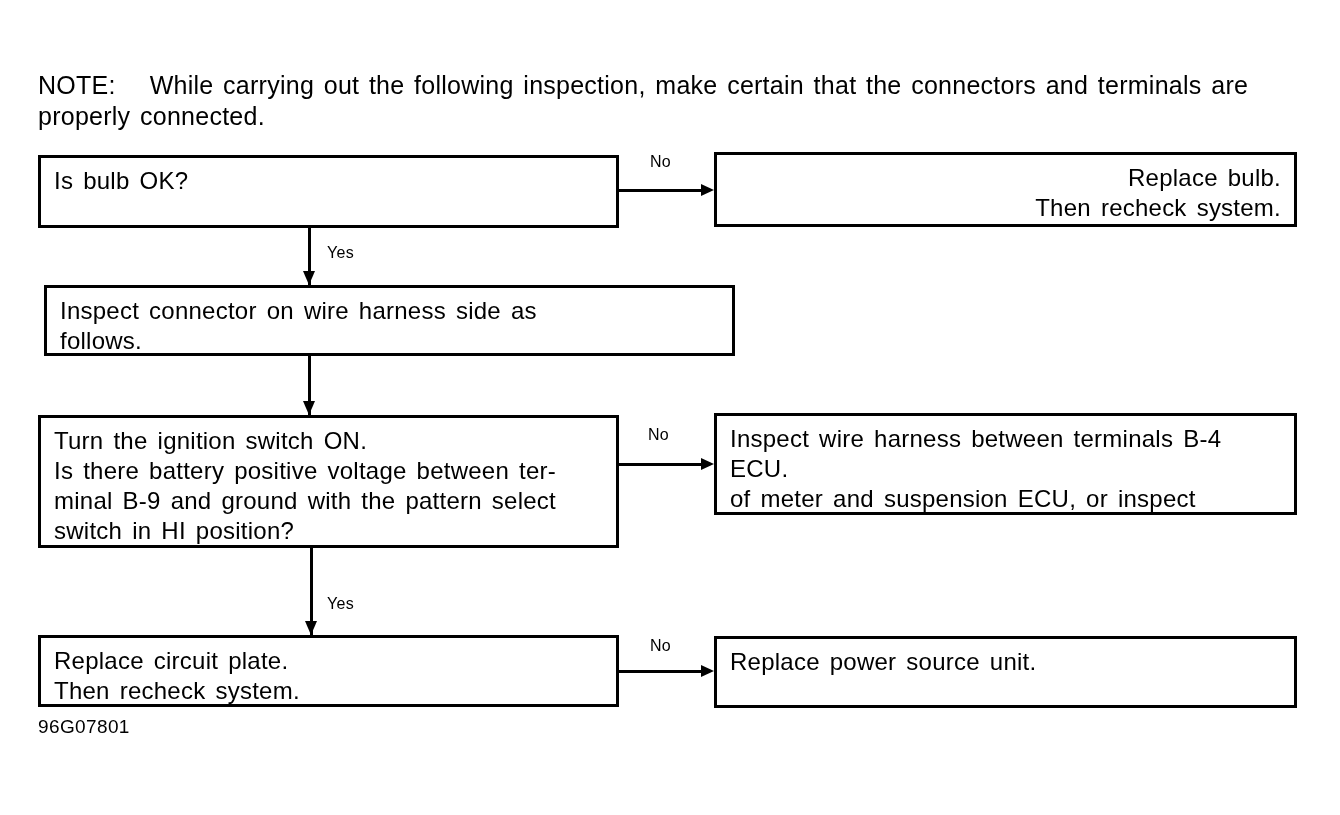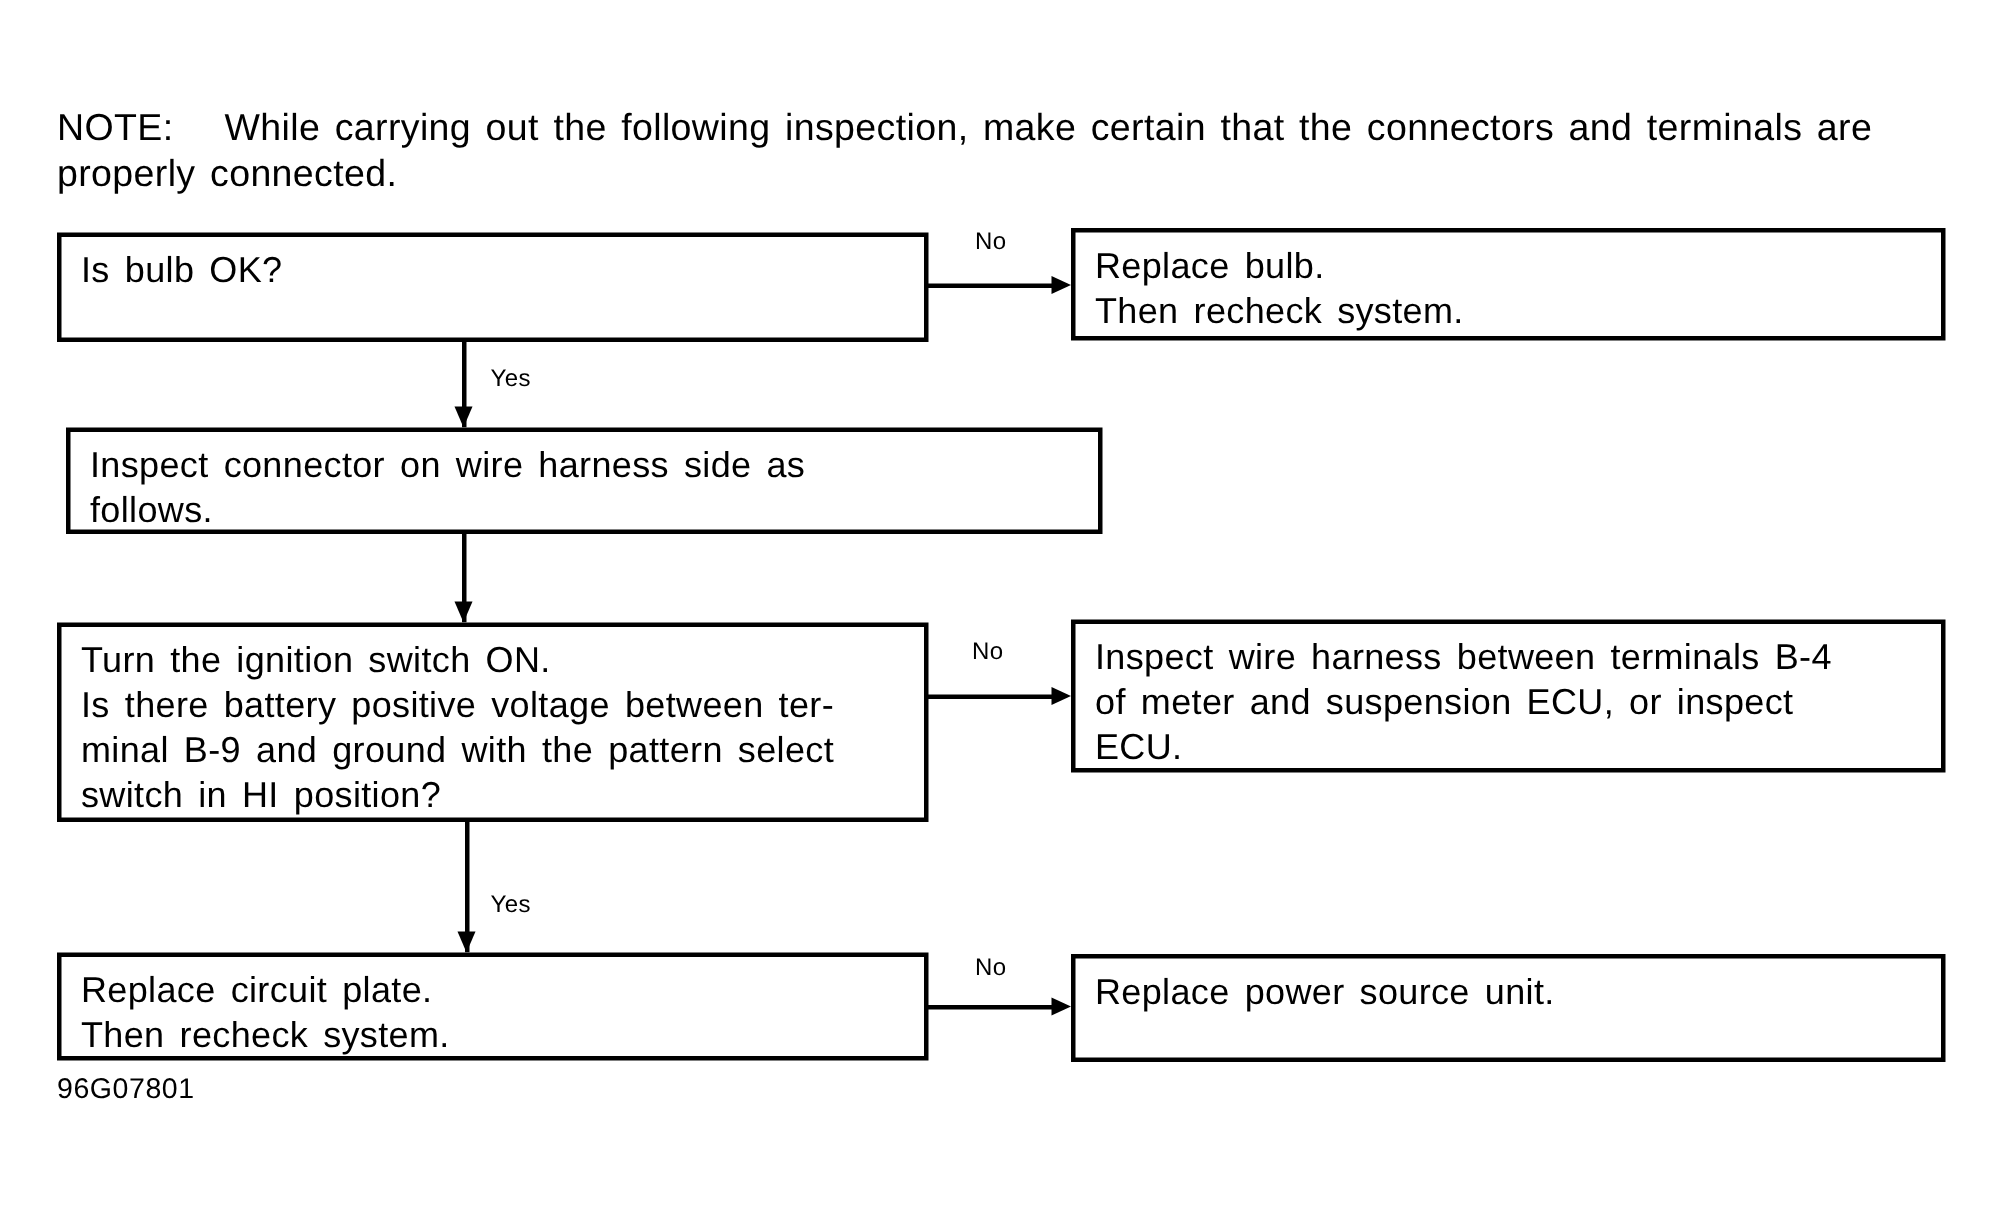--- a/index.html
+++ b/index.html
@@ -89,21 +89,21 @@
 <div class="page">
 
   <div class="note">
     <span class="note-label">NOTE:</span><span>While carrying out the following inspection, make certain that the connectors and terminals are properly connected.</span>
   </div>
 
   <div class="flow-box" style="left:38px; top:155px; width:581px; height:73px;">
     <div class="line">Is bulb OK?</div>
   </div>
 
-  <div class="flow-box" style="left:714px; top:152px; width:583px; height:75px;">
+  <div class="flow-box" style="left:714px; top:152px; width:583px; height:75px;text-align:right;">
     <div class="line">Replace bulb.</div>
     <div class="line">Then recheck system.</div>
   </div>
 
   <div class="edge-label" style="left:650px; top:153px;">No</div>
   <div class="hline" style="left:618px; top:189px; width:86px;"></div>
   <div class="arrow-right" style="left:701px; top:184px;"></div>
 
   <div class="vline" style="left:308px; top:227px; height:58px;"></div>
   <div class="arrow-down" style="left:303px; top:271px;"></div>
@@ -119,22 +119,22 @@
 
   <div class="flow-box" style="left:38px; top:415px; width:581px; height:133px;">
     <div class="line">Turn the ignition switch ON.</div>
     <div class="line">Is there battery positive voltage between ter-</div>
     <div class="line">minal B-9 and ground with the pattern select</div>
     <div class="line">switch in HI position?</div>
   </div>
 
   <div class="flow-box" style="left:714px; top:413px; width:583px; height:102px;">
     <div class="line">Inspect wire harness between terminals B-4</div>
+    <div class="line">ECU.</div>
     <div class="line">of meter and suspension ECU, or inspect</div>
-    <div class="line">ECU.</div>
   </div>
 
   <div class="edge-label" style="left:648px; top:426px;">No</div>
   <div class="hline" style="left:618px; top:463px; width:86px;"></div>
   <div class="arrow-right" style="left:701px; top:458px;"></div>
 
   <div class="vline" style="left:310px; top:548px; height:87px;"></div>
   <div class="arrow-down" style="left:305px; top:621px;"></div>
   <div class="edge-label" style="left:327px; top:595px;">Yes</div>
 

